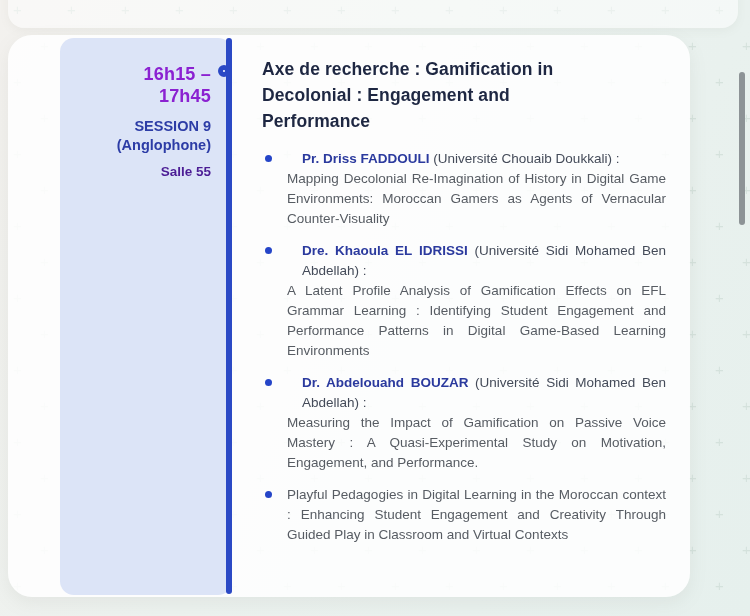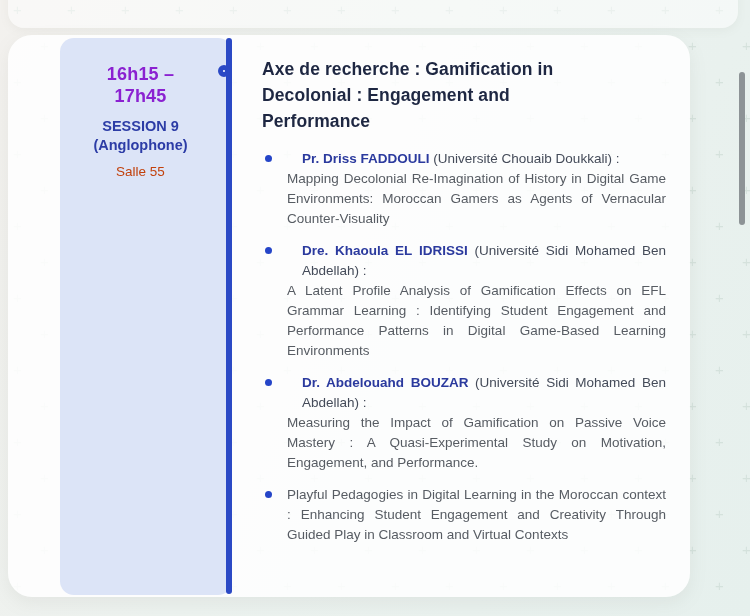--- a/index.html
+++ b/index.html
@@ -48,42 +48,42 @@
     z-index: 1;
   }
 
   
   .timeline-panel {
     position: absolute;
     left: 52px; top: 3px;
     width: 172px; height: 557px;
     background: #dce4f7;
     border-radius: 14px;
-    text-align: center;
+    text-align: right;
     padding: 25px 21px 0 10px;
   }
   .time-range {
     font-size: 18px;
     font-weight: 700;
     line-height: 22px;
     color: #8b21d1;
     letter-spacing: .2px;
   }
   .session-label {
     margin-top: 10px;
     font-size: 14.5px;
     font-weight: 700;
     line-height: 18.5px;
     color: #2c3ca6;
   }
   .room-label {
     margin-top: 10px;
     font-size: 13.5px;
-    font-weight: 400;
-    color: #c2410c;
+    font-weight: 700;
+    color: #4c1d95;
   }
 
   
   .timeline-line {
     position: absolute;
     left: 218px; top: 3px;
     width: 6px; height: 556px;
     background: #2b49c5;
     border-radius: 3px;
   }

